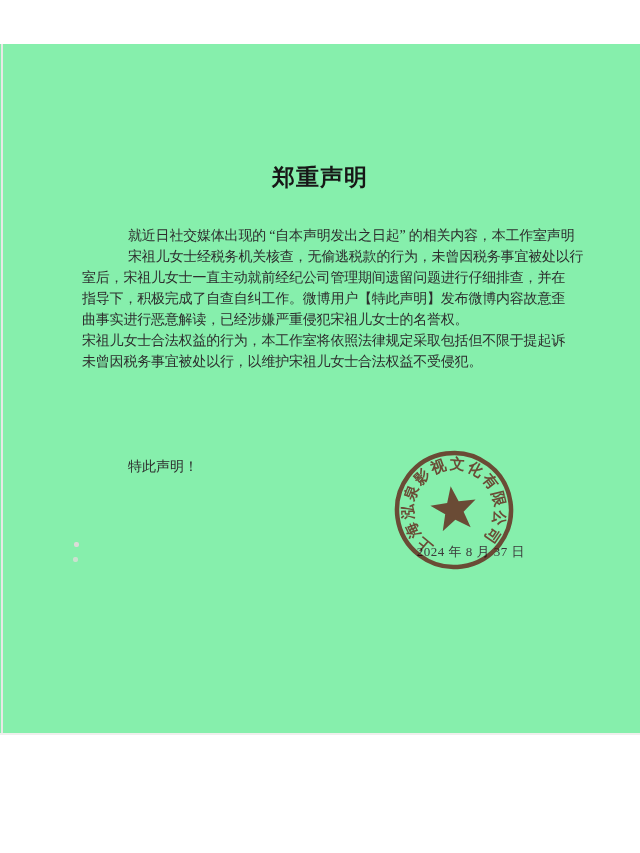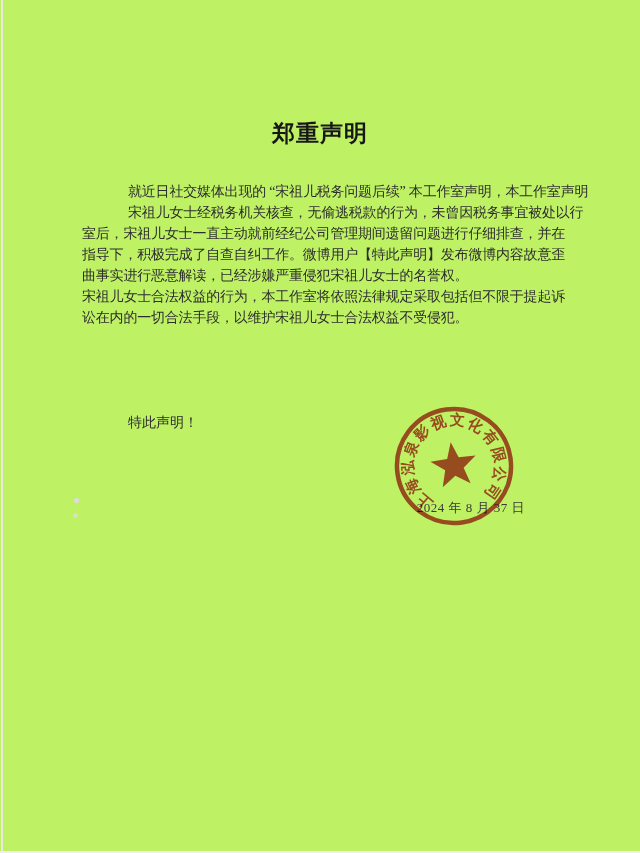--- a/index.html
+++ b/index.html
@@ -1,23 +1,24 @@
 <!DOCTYPE html>
 <html><head>
 <meta charset="utf-8">
 <style>
   html, body { margin: 0; padding: 0; background: #ffffff; }
   .page {
     position: relative;
     width: 640px;
-    height: 853px;
-    background: #bef264;
+    height: 691px;
+    background: #86efac;
     overflow: hidden;
     font-family: "Liberation Serif", "DejaVu Serif", serif;
     color: #2f2f2f;
+    margin-top: 44px;
   }
   .edge-left {
     position: absolute; left: 1px; top: 0; width: 2px; height: 853px;
     background: #e8e8e6;
   }
   .edge-bottom {
     position: absolute; left: 0; bottom: 0; width: 640px; height: 2px;
     background: #efefed;
   }
   .title {
@@ -72,27 +73,27 @@
 </head>
 <body>
 
 <div class="page">
   <div class="edge-left"></div>
   <div class="edge-bottom"></div>
 
   <h1 class="title">郑重声明</h1>
 
   <div class="body-block">
-    <div class="line indent">就近日社交媒体出现的 “宋祖儿税务问题后续” 本工作室声明，本工作室声明</div>
+    <div class="line indent">就近日社交媒体出现的 “自本声明发出之日起” 的相关内容，本工作室声明</div>
     <div class="line indent">宋祖儿女士经税务机关核查，无偷逃税款的行为，未曾因税务事宜被处以行</div>
     <div class="line">室后，宋祖儿女士一直主动就前经纪公司管理期间遗留问题进行仔细排查，并在</div>
     <div class="line">指导下，积极完成了自查自纠工作。微博用户【特此声明】发布微博内容故意歪</div>
     <div class="line">曲事实进行恶意解读，已经涉嫌严重侵犯宋祖儿女士的名誉权。</div>
     <div class="line">宋祖儿女士合法权益的行为，本工作室将依照法律规定采取包括但不限于提起诉</div>
-    <div class="line">讼在内的一切合法手段，以维护宋祖儿女士合法权益不受侵犯。</div>
+    <div class="line">未曾因税务事宜被处以行，以维护宋祖儿女士合法权益不受侵犯。</div>
   </div>
 
   <div class="closing">特此声明！</div>
 
   <div class="date">2024 年 8 月 37 日</div>
 
   <div class="seal" style="--seal-color: #c5413f;">
     <svg viewBox="0 0 150 150" xmlns="http://www.w3.org/2000/svg">
       <circle class="seal-circle" cx="75" cy="75" r="57"></circle>
       <polygon class="seal-star" points="75,51 80.8,67.1 97.8,67.6 84.3,78 89.1,94.4 75,84.8 60.9,94.4 65.7,78 52.2,67.6 69.2,67.1"></polygon>

